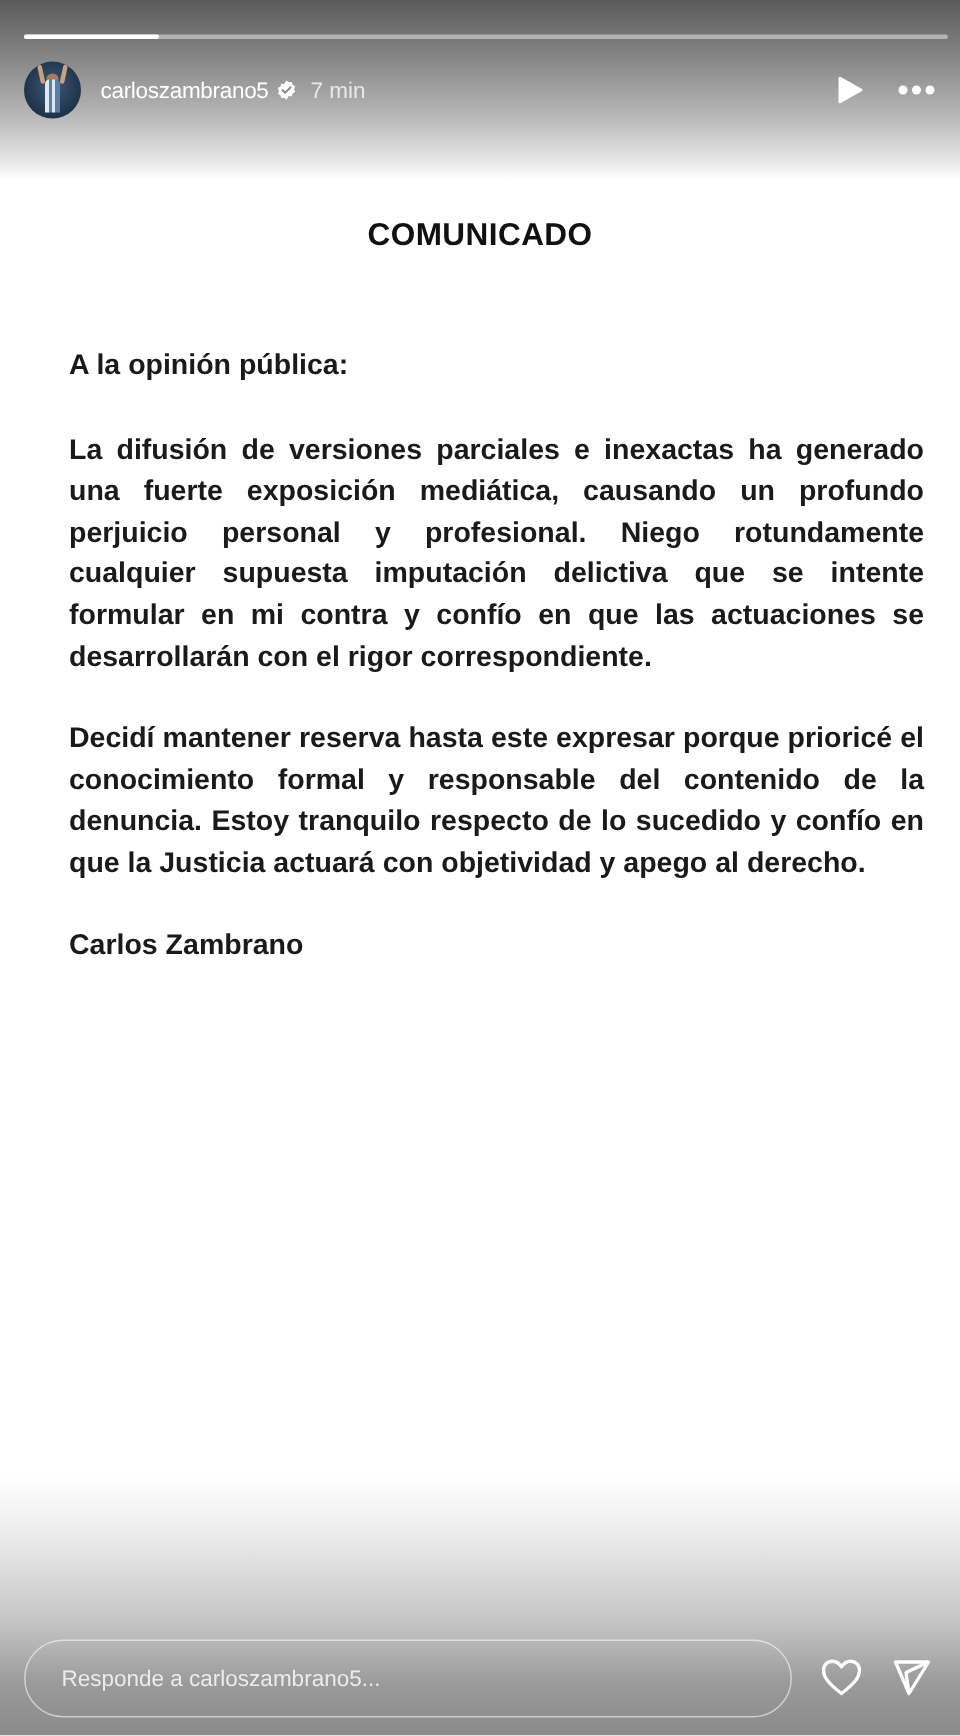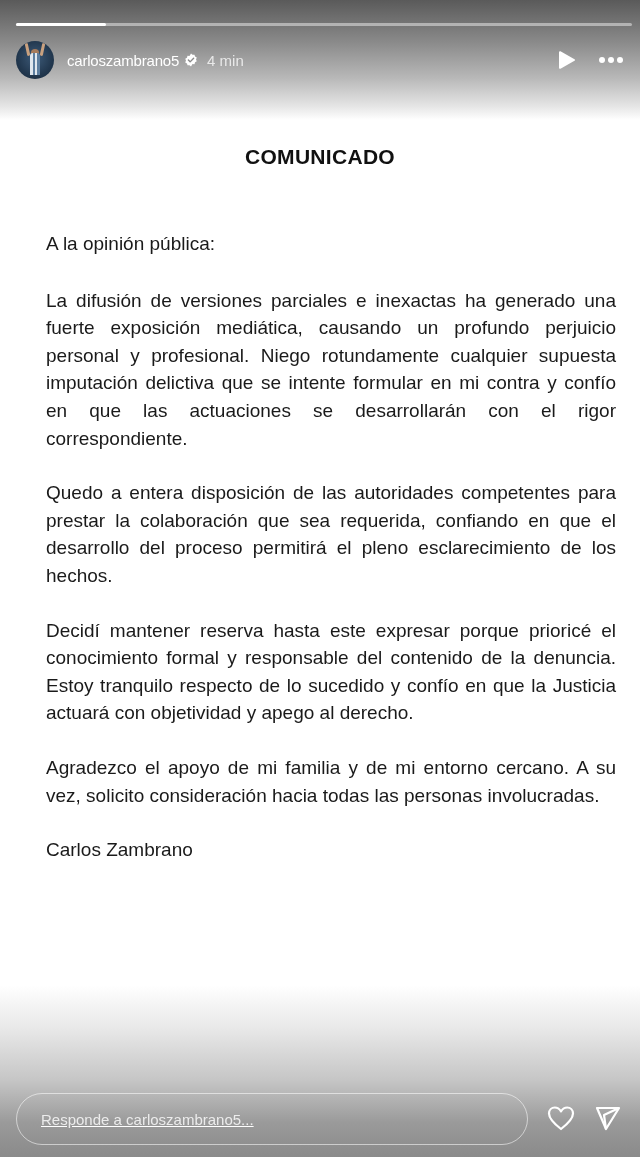--- a/index.html
+++ b/index.html
@@ -57,54 +57,52 @@
       position: absolute; left: 0; top: 0; width: 640px; height: 938px; background: #ffffff; z-index: 1;
     }
     .doc-title {
       position: absolute; left: 0; width: 640px; top: 145px; text-align: center;
       font-size: 21px; font-weight: 700; color: #111111; letter-spacing: 0.3px;
     }
     .doc-body {
       position: absolute; left: 46px; width: 570px; top: 230px;
       font-size: 19px; line-height: 27.6px; color: #1a1a1a; text-align: justify;
     }
-    .doc-body p { margin-bottom: 27px; }
+    .doc-body p { margin-bottom: 27px; font-weight: bold; }
     .doc-body p.salutation { margin-bottom: 29px; }
     .doc-body p.signature { margin-top: 0; }
 
     .bottom-overlay {
       position: absolute; left: 0; top: 985px; width: 640px; height: 172px;
       background: linear-gradient(to bottom, rgba(255,255,255,0) 0%, rgba(225,225,225,0.75) 25%, #c6c6c6 55%, #9a9a9a 80%, #8a8a8a 100%);
       z-index: 2;
     }
     .reply-bar {
       position: absolute; left: 16px; top: 1093px; width: 512px; height: 52px;
       border: 1.5px solid rgba(255,255,255,0.55); border-radius: 26px;
       display: flex; align-items: center; padding-left: 24px;
       z-index: 3;
     }
     .reply-input {
       background: transparent; border: none; outline: none; width: 100%;
-      font-family: "Liberation Sans", sans-serif; font-size: 15px; color: #ffffff; text-decoration: underline;
+      font-family: "Liberation Sans", sans-serif; font-size: 15px; color: #ffffff;
     }
     .reply-input::placeholder { color: rgba(255,255,255,0.8); }
     .like-btn { position: absolute; left: 546px; top: 1104px; width: 30px; height: 28px; z-index: 3; cursor: pointer; }
     .share-btn { position: absolute; left: 593px; top: 1104px; width: 30px; height: 28px; z-index: 3; cursor: pointer; }
   </style>
 </head>
 <body>
 
 <div class="document">
   <div class="doc-title">COMUNICADO</div>
   <div class="doc-body">
     <p class="salutation">A la opinión pública:</p>
     <p>La difusión de versiones parciales e inexactas ha generado una fuerte exposición mediática, causando un profundo perjuicio personal y profesional. Niego rotundamente cualquier supuesta imputación delictiva que se intente formular en mi contra y confío en que las actuaciones se desarrollarán con el rigor correspondiente.</p>
-    <p>Quedo a entera disposición de las autoridades competentes para prestar la colaboración que sea requerida, confiando en que el desarrollo del proceso permitirá el pleno esclarecimiento de los hechos.</p>
     <p>Decidí mantener reserva hasta este expresar porque prioricé el conocimiento formal y responsable del contenido de la denuncia. Estoy tranquilo respecto de lo sucedido y confío en que la Justicia actuará con objetividad y apego al derecho.</p>
-    <p>Agradezco el apoyo de mi familia y de mi entorno cercano. A su vez, solicito consideración hacia todas las personas involucradas.</p>
     <p class="signature">Carlos Zambrano</p>
   </div>
 </div>
 
 <div class="top-overlay">
   <div class="progress-track">
     <div class="progress-fill"></div>
   </div>
   <div class="header">
     <div class="avatar">
@@ -113,21 +111,21 @@
       <div class="head"></div>
       <div class="fig"></div>
     </div>
     <span class="username">carloszambrano5</span>
     <span class="verified">
       <svg width="14" height="14" viewBox="0 0 24 24">
         <path fill="#ffffff" d="M12 1l2.6 2.2 3.4-.4.9 3.3 3 1.7-1.3 3.2 1.3 3.2-3 1.7-.9 3.3-3.4-.4L12 23l-2.6-2.2-3.4.4-.9-3.3-3-1.7L3.4 13 2.1 9.8l3-1.7.9-3.3 3.4.4z"></path>
         <path fill="none" stroke="#8a8a8a" stroke-width="2.4" stroke-linecap="round" stroke-linejoin="round" d="M7.5 12.2l3 3 6-6.2"></path>
       </svg>
     </span>
-    <span class="time">4 min</span>
+    <span class="time">7 min</span>
     <div class="spacer"></div>
     <div class="play-btn">
       <svg width="18" height="20" viewBox="0 0 18 20">
         <path d="M2 2.2 L16 10 L2 17.8 Z" fill="#ffffff" stroke="#ffffff" stroke-width="2" stroke-linejoin="round"></path>
       </svg>
     </div>
     <div class="more-btn">
       <svg width="26" height="8" viewBox="0 0 26 8">
         <circle cx="4" cy="4" r="3" fill="#ffffff"></circle>
         <circle cx="13" cy="4" r="3" fill="#ffffff"></circle>

